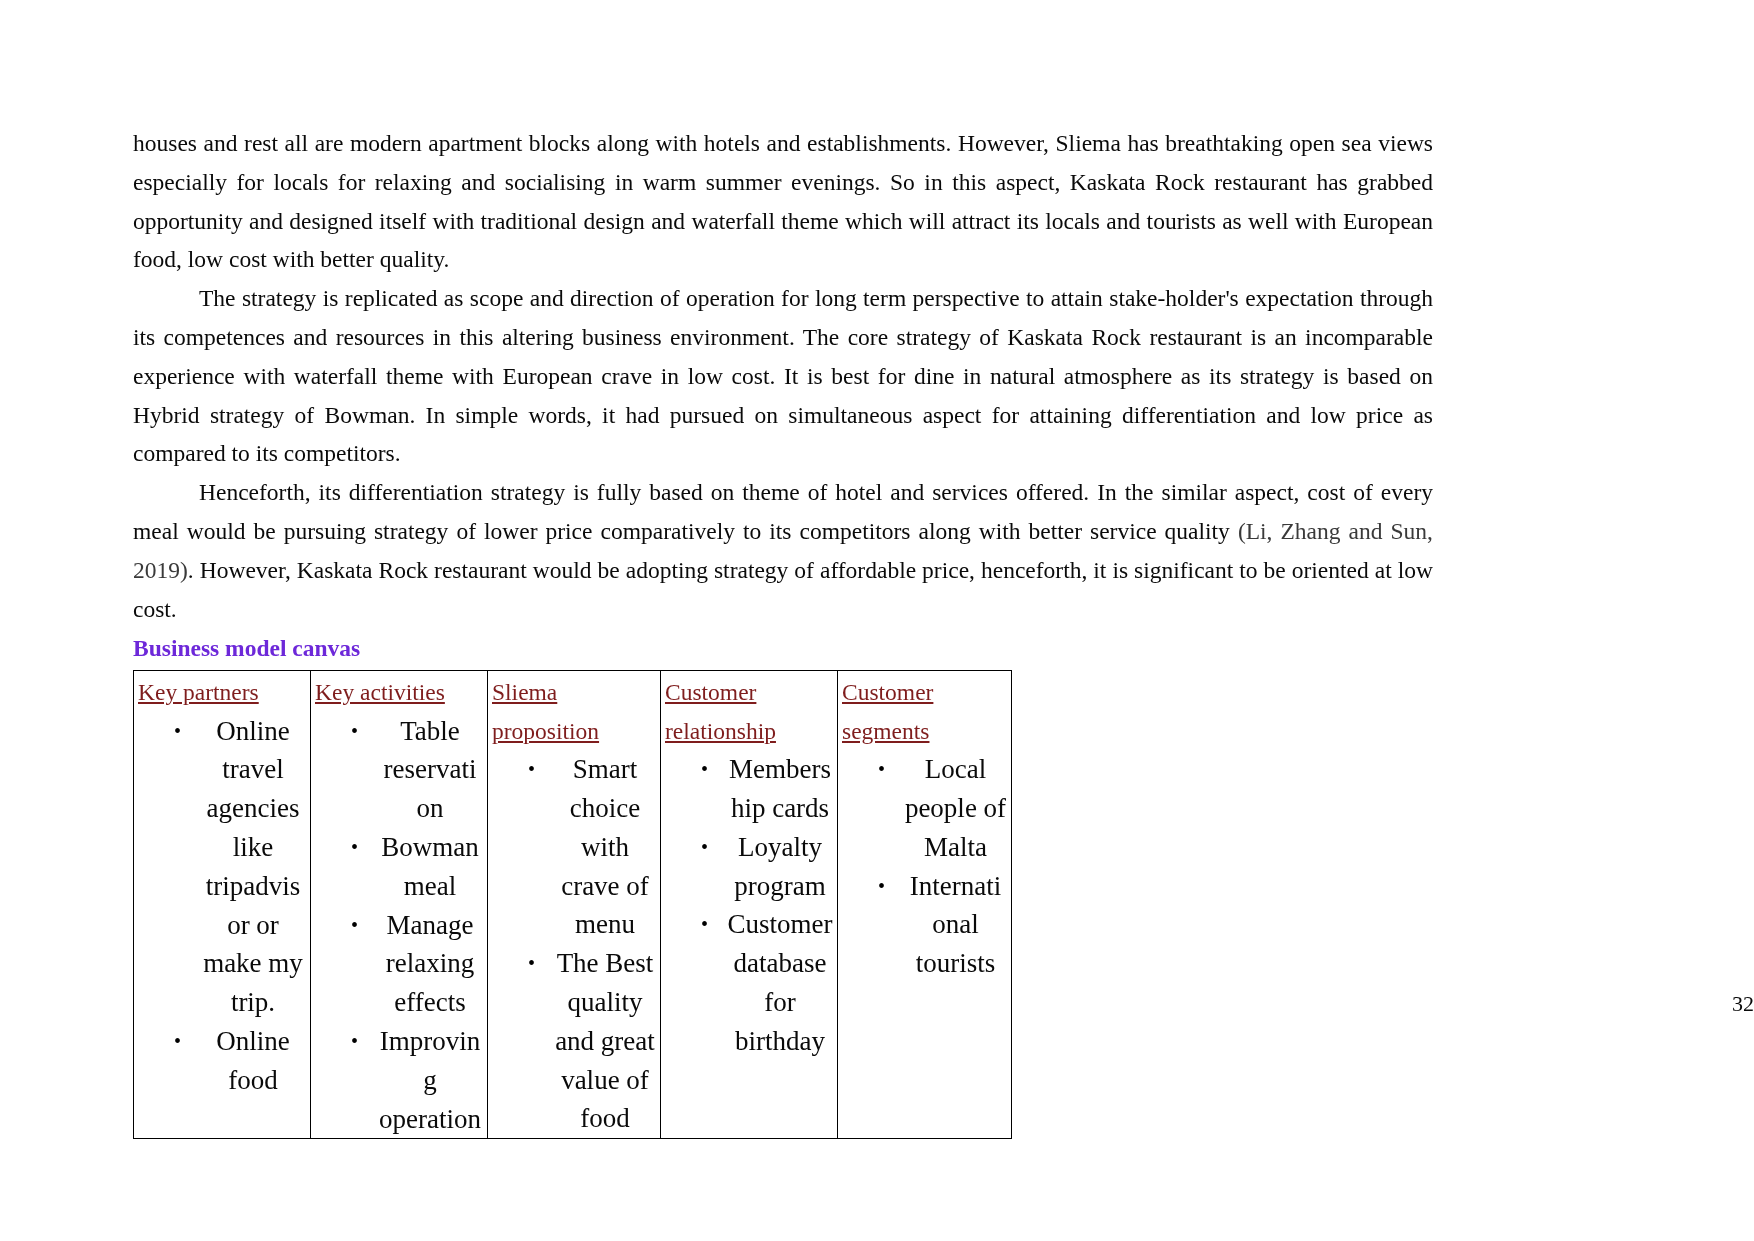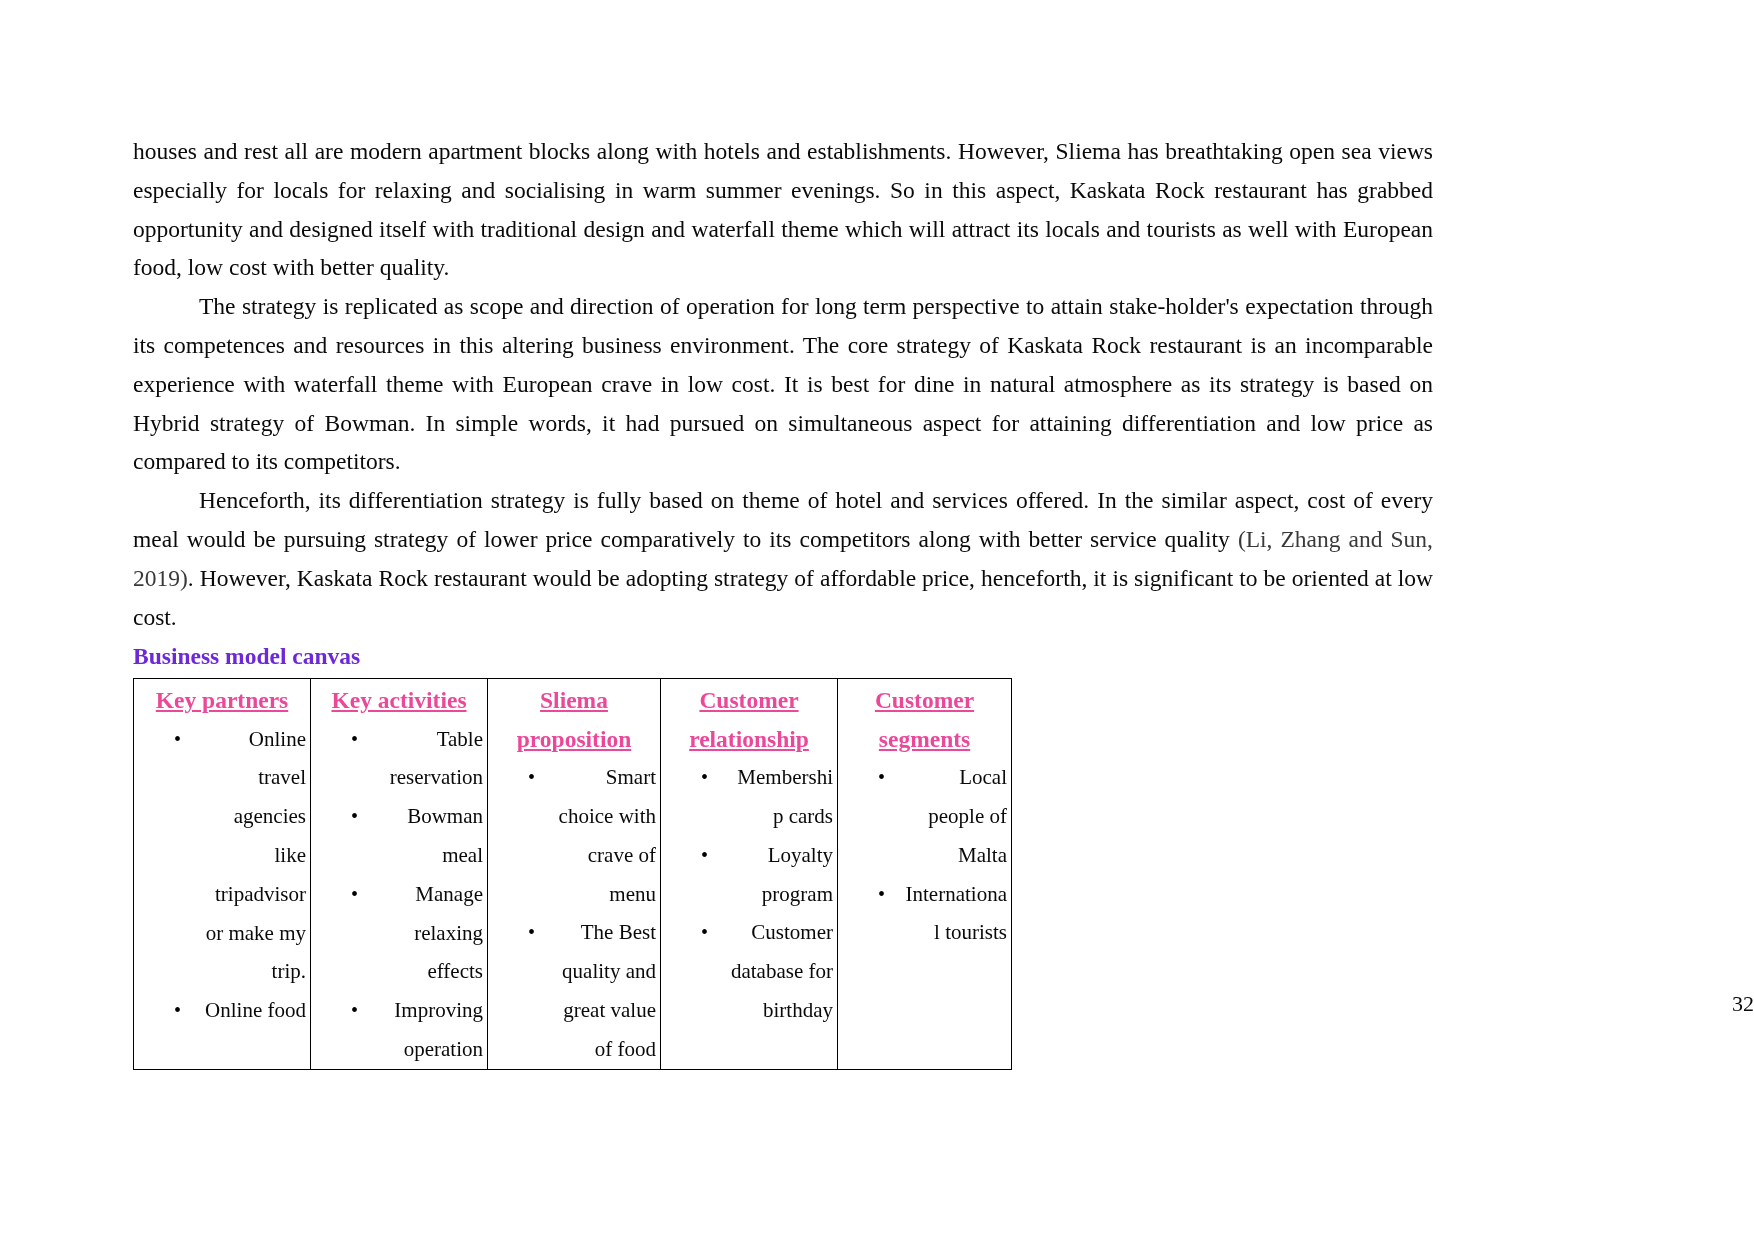--- a/index.html
+++ b/index.html
@@ -16,21 +16,21 @@
     position: relative;
     width: 1754px;
     height: 1241px;
     background: #ffffff;
     overflow: hidden;
     box-sizing: border-box;
   }
   .content {
     position: absolute;
     left: 133px;
-    top: 132px;
+    top: 124px;
     width: 1300px;
   }
   p.body-text {
     margin: 0 0 0 0;
     font-size: 23.5px;
     line-height: 38.8px;
     text-align: justify;
     text-justify: inter-word;
     color: #0a0a0a;
   }
@@ -65,43 +65,42 @@
   }
   td.col-1 { width: 176px; }
   td.col-2 { width: 176px; }
   td.col-3 { width: 172px; }
   td.col-4 { width: 176px; }
   td.col-5 { width: 173px; }
 
   .cell-head {
     font-size: 23.5px;
     line-height: 38.5px;
-    font-weight: bold;
+    font-weight: normal;
     text-decoration: underline;
-    text-align: center;
     margin: 0;
     padding: 2px 4px 0 4px;
-    color: #ec4899;
+    color: #7f1d1d;
   }
   ul.cell-list {
     list-style: none;
     margin: 0;
     padding: 0 2px 0 0;
   }
   ul.cell-list li {
     position: relative;
-    font-size: 21px;
+    font-size: 27px;
     line-height: 38.8px;
     color: #0a0a0a;
     padding-left: 66px;
     padding-right: 2px;
     margin: 0;
     word-wrap: break-word;
     overflow-wrap: break-word;
-    text-align: right;
+    text-align: center;
   }
   ul.cell-list li::before {
     content: "\2022";
     position: absolute;
     left: 40px;
     top: 0;
     font-size: 20px;
     line-height: 38.8px;
     color: #000000;
   }

